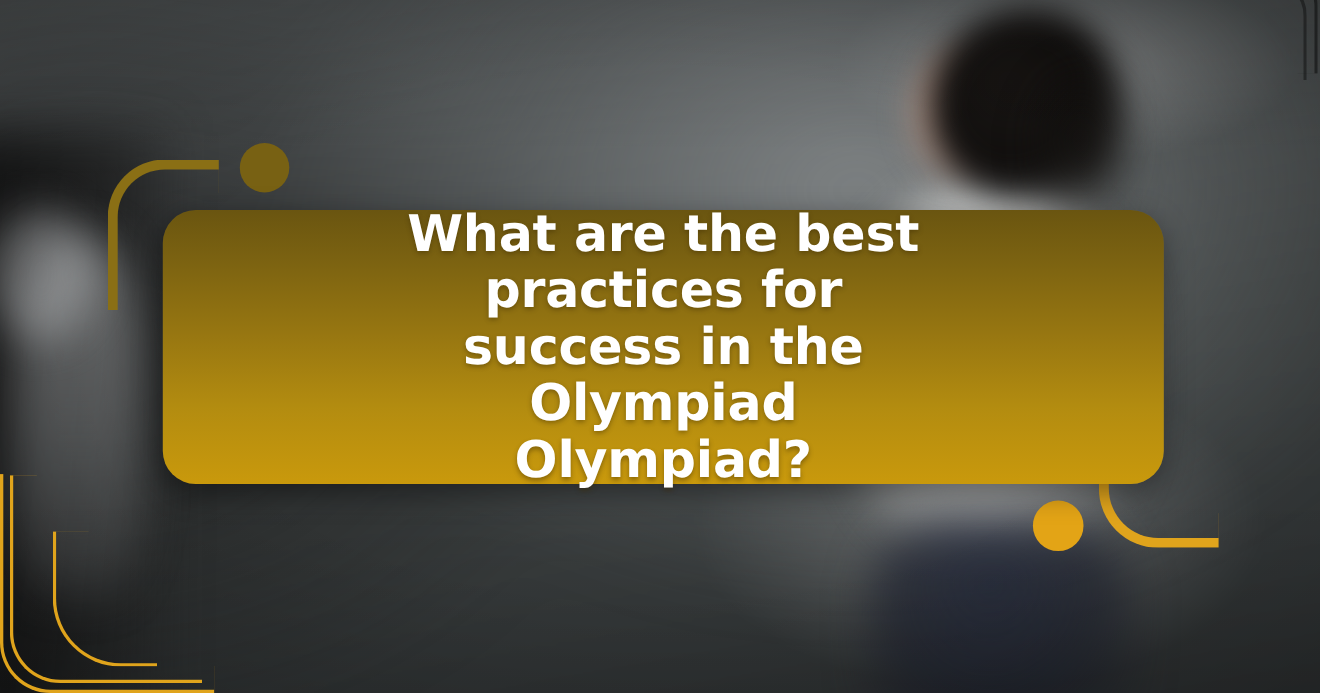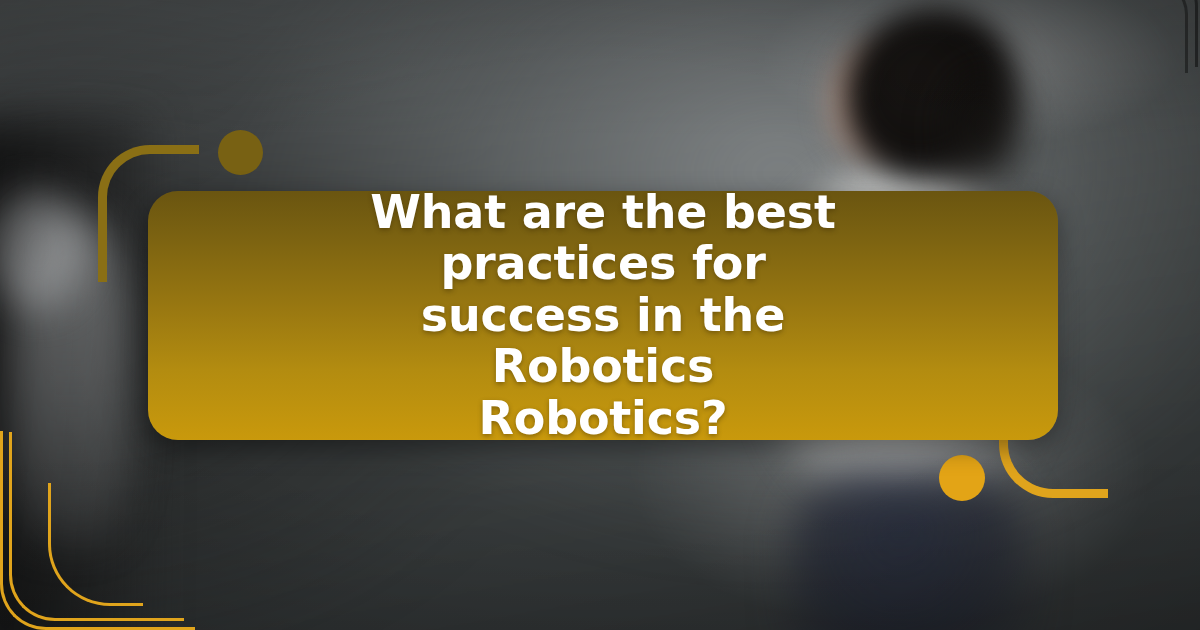--- a/index.html
+++ b/index.html
@@ -244,16 +244,16 @@
   <div class="corner-bl g2"></div>
   <div class="corner-bl g3"></div>
 
   <div class="elbow elbow-tl"></div>
   <div class="elbow elbow-br"></div>
 
   <div class="dot dot-top"></div>
   <div class="dot dot-bottom"></div>
 
   <div class="title-card">
-    <h1 class="title-text">What are the best practices for success in the Robotics Robotics?</h1>
+    <h1 class="title-text">What are the best practices for success in the Olympiad Olympiad?</h1>
   </div>
 
 </div>
 
 </body></html>

